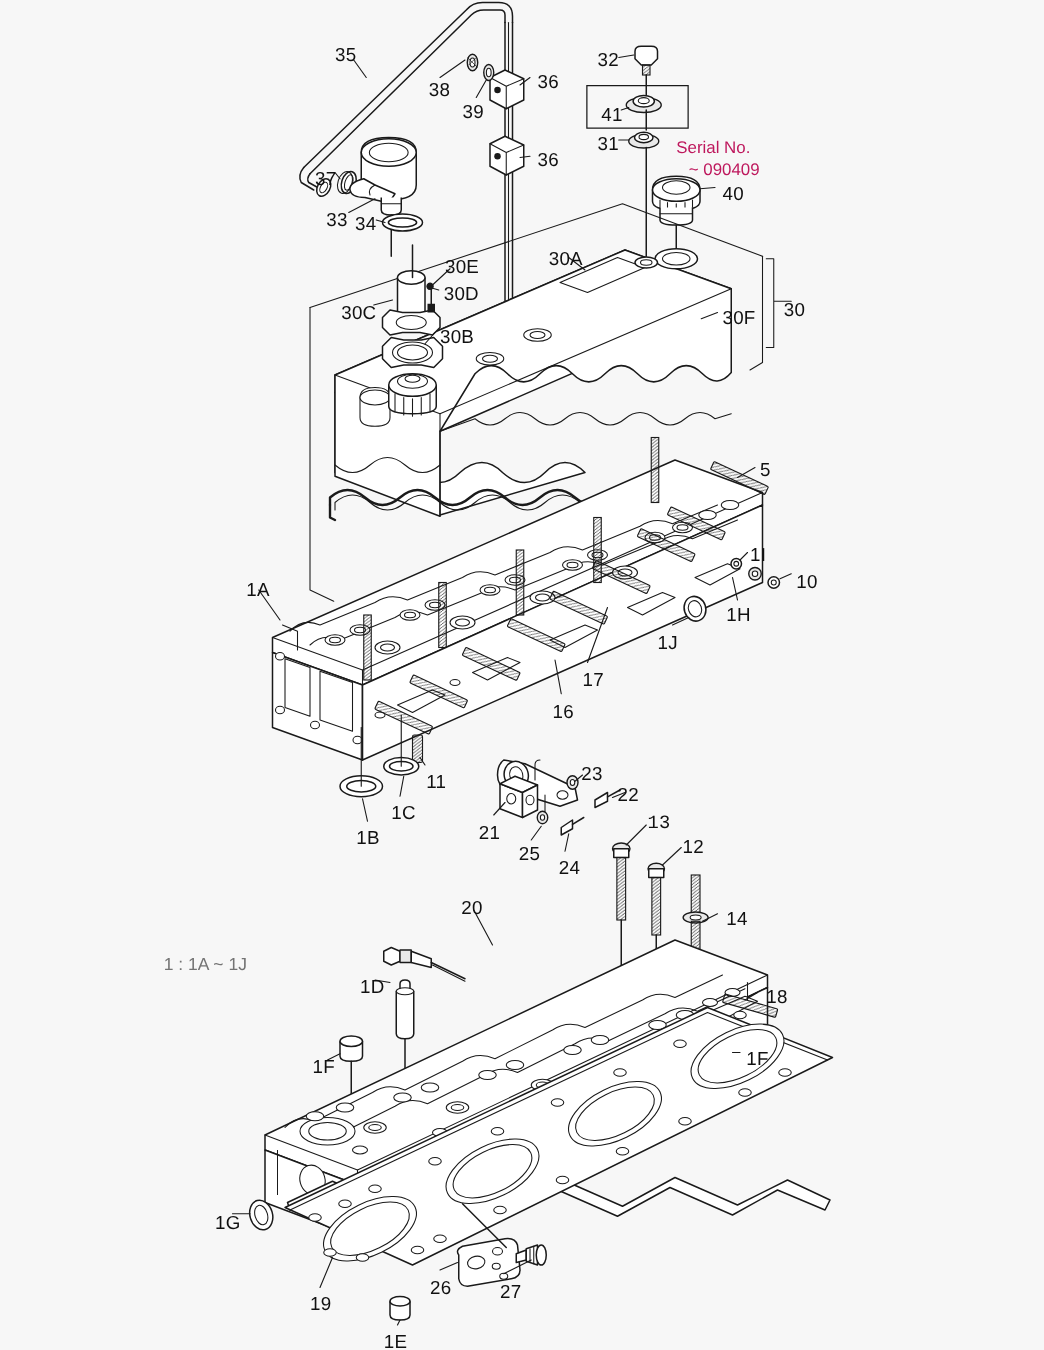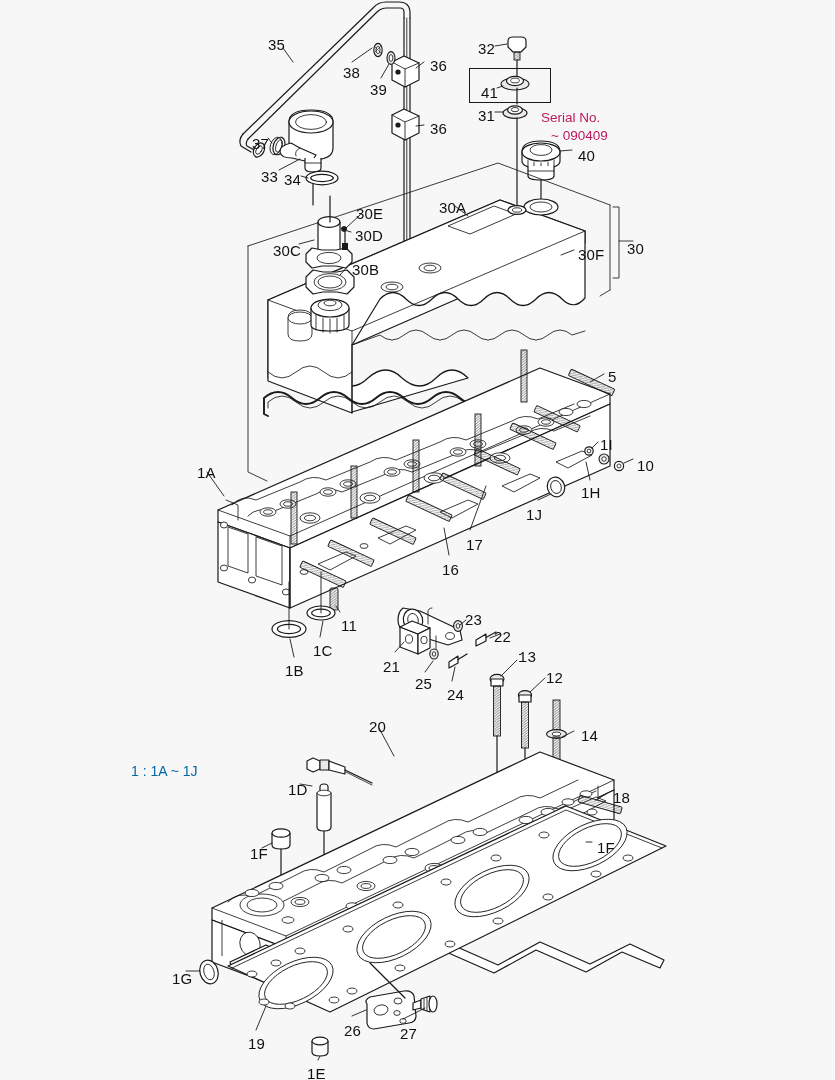--- a/index.html
+++ b/index.html
@@ -55,21 +55,21 @@
     color: #be185d;
     white-space: nowrap;
     line-height: 1.35;
     pointer-events: auto;
     margin-top: 40px;
   }
   .legend {
     position: absolute;
     font-family: "Liberation Sans", sans-serif;
     font-size: 14px;
-    color: #0369a1;
+    color: #737373;
     white-space: nowrap;
     pointer-events: auto;
   }
 </style>
 </head>
 <body>
 
 <div id="sheet">
 
   <svg id="art" viewBox="0 0 835 1080" xmlns="http://www.w3.org/2000/svg">

